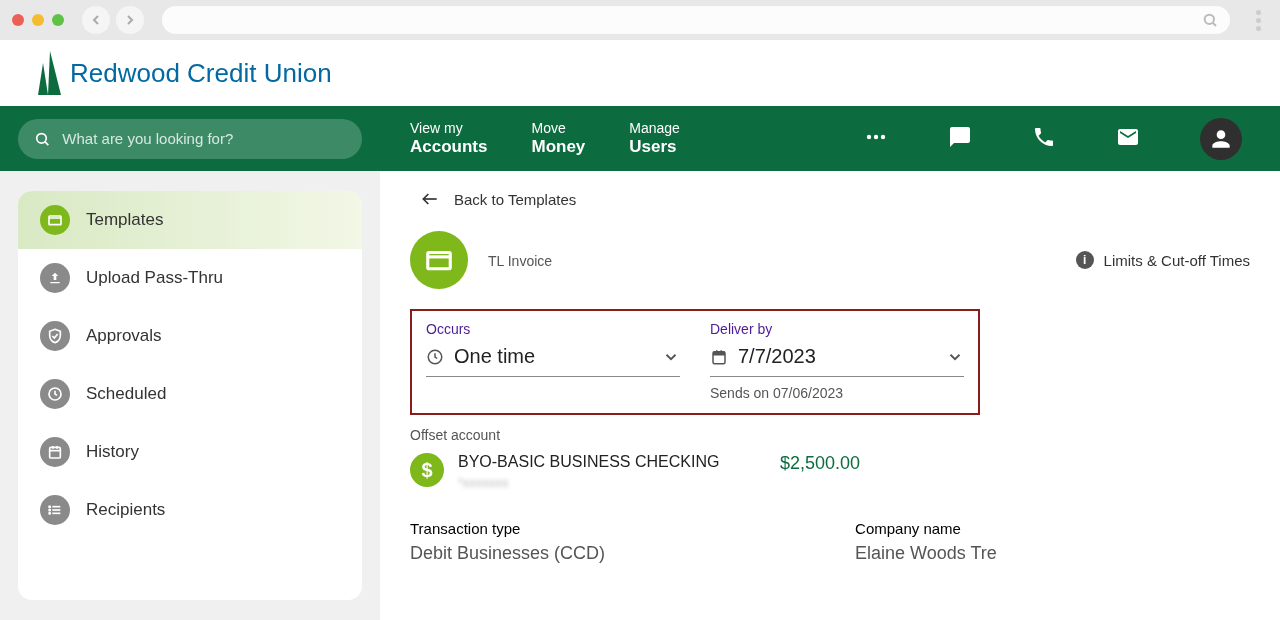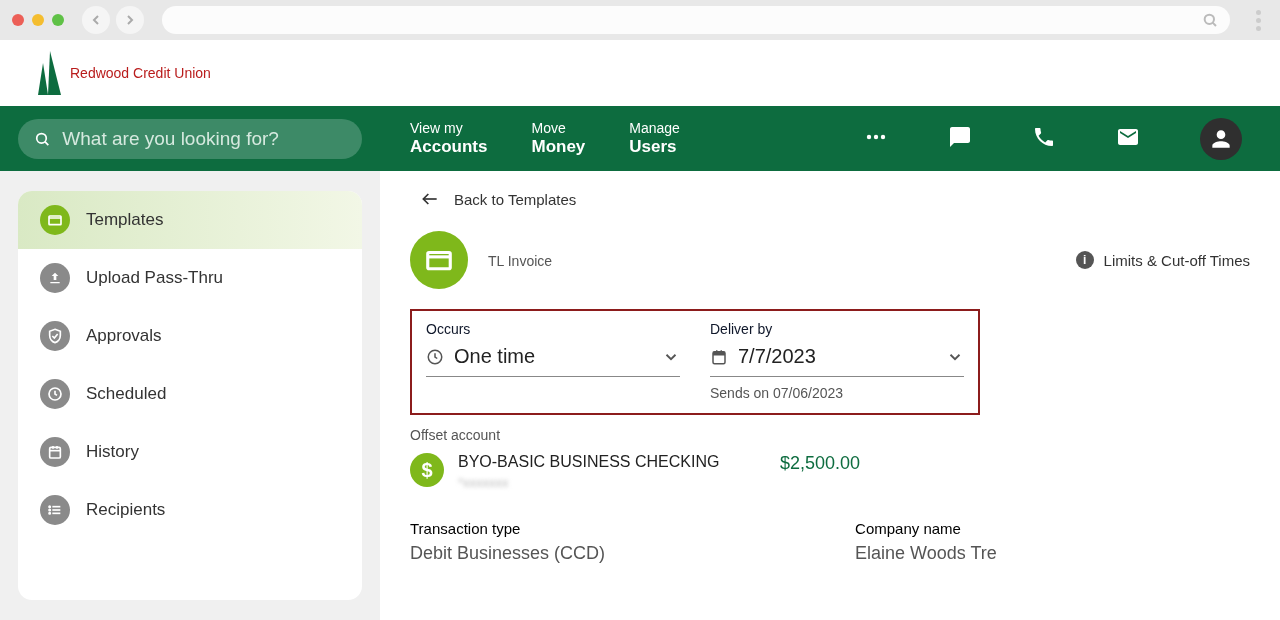--- a/index.html
+++ b/index.html
@@ -16,26 +16,26 @@
   .nav-arrow { width: 28px; height: 28px; border-radius: 50%; background: #f5f5f5; display: flex; align-items: center; justify-content: center; color: #aaa; }
   .url-bar { flex: 1; height: 28px; background: #fcfcfc; border-radius: 14px; margin: 0 8px; display: flex; align-items: center; justify-content: flex-end; padding: 0 12px; }
   .url-bar svg { color: #bbb; }
   .kebab { width: 20px; display: flex; flex-direction: column; gap: 3px; align-items: center; }
   .kebab span { width: 5px; height: 5px; background: #ccc; border-radius: 50%; }
 
   
   .logo-area { background: #fff; height: 66px; display: flex; align-items: center; padding-left: 34px; }
   .logo { display: flex; align-items: center; gap: 8px; }
   .logo-tree { width: 28px; height: 48px; position: relative; }
-  .logo-text { color: #b91c1c; font-size: 14px; font-weight: 500; }
+  .logo-text { color: #0369a1; font-size: 26px; font-weight: 500; }
 
   
   .topbar { height: 65px; background: #0d6c3f; display: flex; align-items: center; padding: 0 18px; gap: 0; }
   .search-box { width: 344px; height: 40px; background: #3d8a67; border-radius: 20px; display: flex; align-items: center; padding: 0 16px; gap: 12px; }
-  .search-box input { background: transparent; border: none; outline: none; color: #fff; font-size: 19px; width: 100%; }
+  .search-box input { background: transparent; border: none; outline: none; color: #fff; font-size: 15px; width: 100%; }
   .search-box input::placeholder { color: #d6e9df; }
   .nav-items { display: flex; gap: 44px; margin-left: 48px; }
   .nav-item { color: #ffffff; cursor: pointer; }
   .nav-item .nav-top { font-size: 14px; font-weight: 400; line-height: 1.2; }
   .nav-item .nav-bottom { font-size: 17px; font-weight: 600; line-height: 1.2; }
   .topbar-icons { margin-left: auto; display: flex; align-items: center; gap: 60px; padding-right: 20px; }
   .topbar-icons > * { color: #fff; cursor: pointer; }
   .avatar-circle { width: 42px; height: 42px; border-radius: 50%; background: #2f2f2f; display: flex; align-items: center; justify-content: center; }
 
   
@@ -55,21 +55,21 @@
   .back-link { display: flex; align-items: center; gap: 14px; color: #333; font-size: 15px; cursor: pointer; margin-bottom: 22px; margin-left: 10px;}
   .template-header { display: flex; align-items: center; gap: 20px; margin-bottom: 20px; }
   .template-icon { width: 58px; height: 58px; border-radius: 50%; background: #7fb81b; display: flex; align-items: center; justify-content: center; color: #fff; }
   .template-title { font-size: 26px; font-weight: 500; color: #222; }
   .template-subtitle { font-size: 14px; color: #555; margin-top: 2px; }
   .header-right { margin-left: auto; display: flex; align-items: center; gap: 10px; color: #333; font-size: 15px; cursor: pointer; }
   .info-icon { width: 18px; height: 18px; border-radius: 50%; background: #555; color: #fff; display: flex; align-items: center; justify-content: center; font-size: 12px; font-weight: bold; }
 
   .highlight-box { border: 2px solid #8c1c1c; padding: 10px 14px 12px; width: 570px; display: flex; gap: 30px; margin-bottom: 12px; }
   .field-col { flex: 1; }
-  .field-label { font-size: 14px; color: #0f172a; margin-bottom: 4px; }
+  .field-label { font-size: 14px; color: #4c1d95; margin-bottom: 4px; }
   .field-input { display: flex; align-items: center; gap: 10px; border-bottom: 1px solid #888; padding: 4px 0 8px; font-size: 20px; color: #222; cursor: pointer; }
   .field-input .chev { margin-left: auto; color: #555; }
   .field-hint { font-size: 14px; color: #555; margin-top: 8px; }
 
   .section-label { font-size: 14px; color: #555; margin-top: 6px; margin-bottom: 10px; }
   .offset-row { display: flex; align-items: flex-start; gap: 14px; }
   .offset-icon { width: 34px; height: 34px; border-radius: 50%; background: #7fb81b; color: #fff; display: flex; align-items: center; justify-content: center; font-size: 20px; font-weight: bold; flex-shrink: 0; }
   .offset-name { font-size: 16px; color: #222; }
   .offset-mask { font-size: 13px; color: #bbb; margin-top: 4px; filter: blur(2px); }
   .offset-amount { color: #0d6c3f; font-size: 18px; font-weight: 500; margin-left: auto; padding-right: 390px; }

